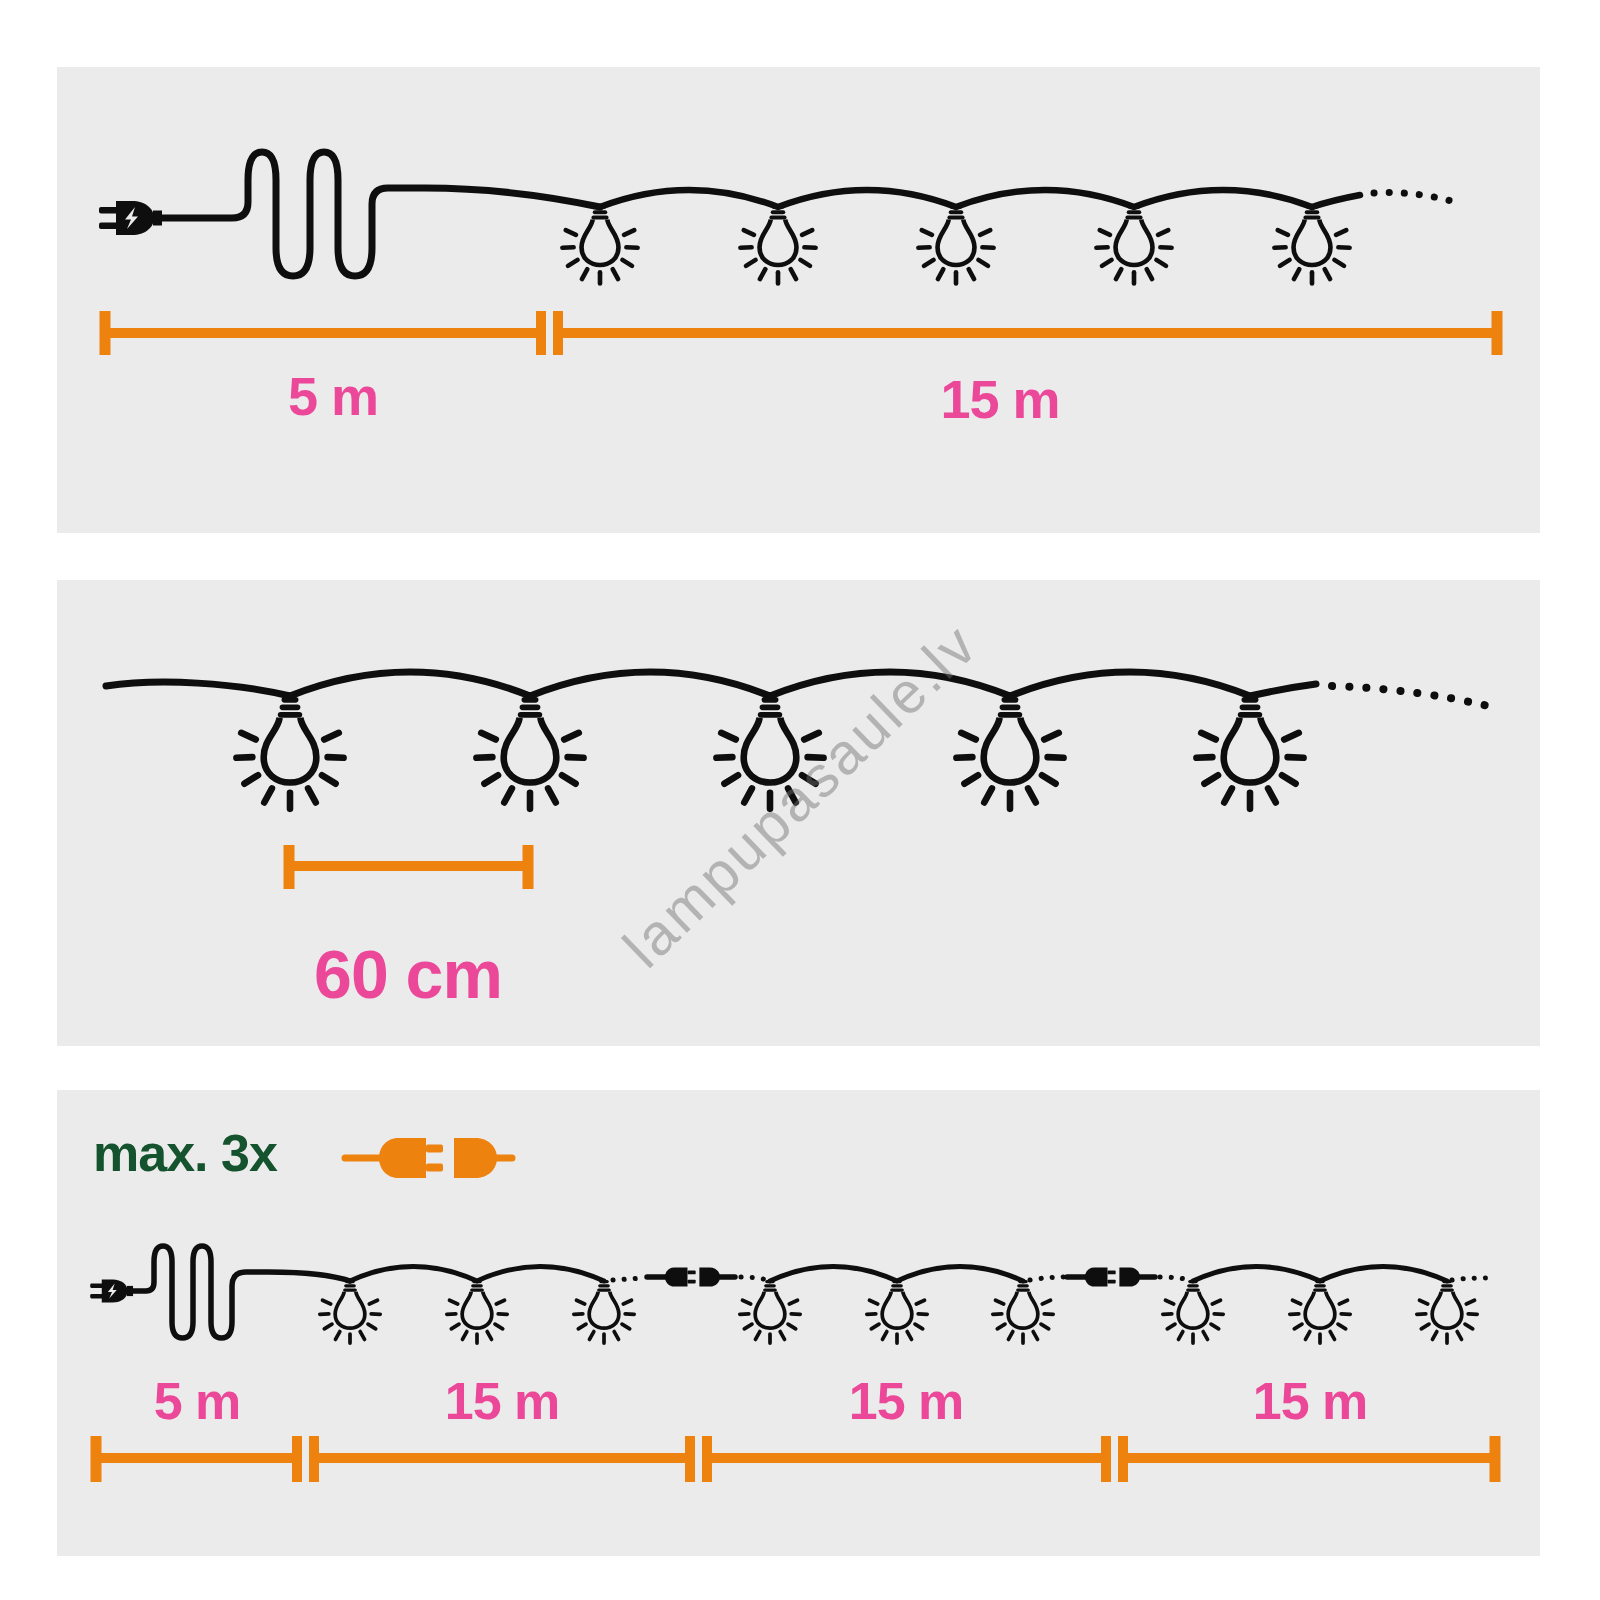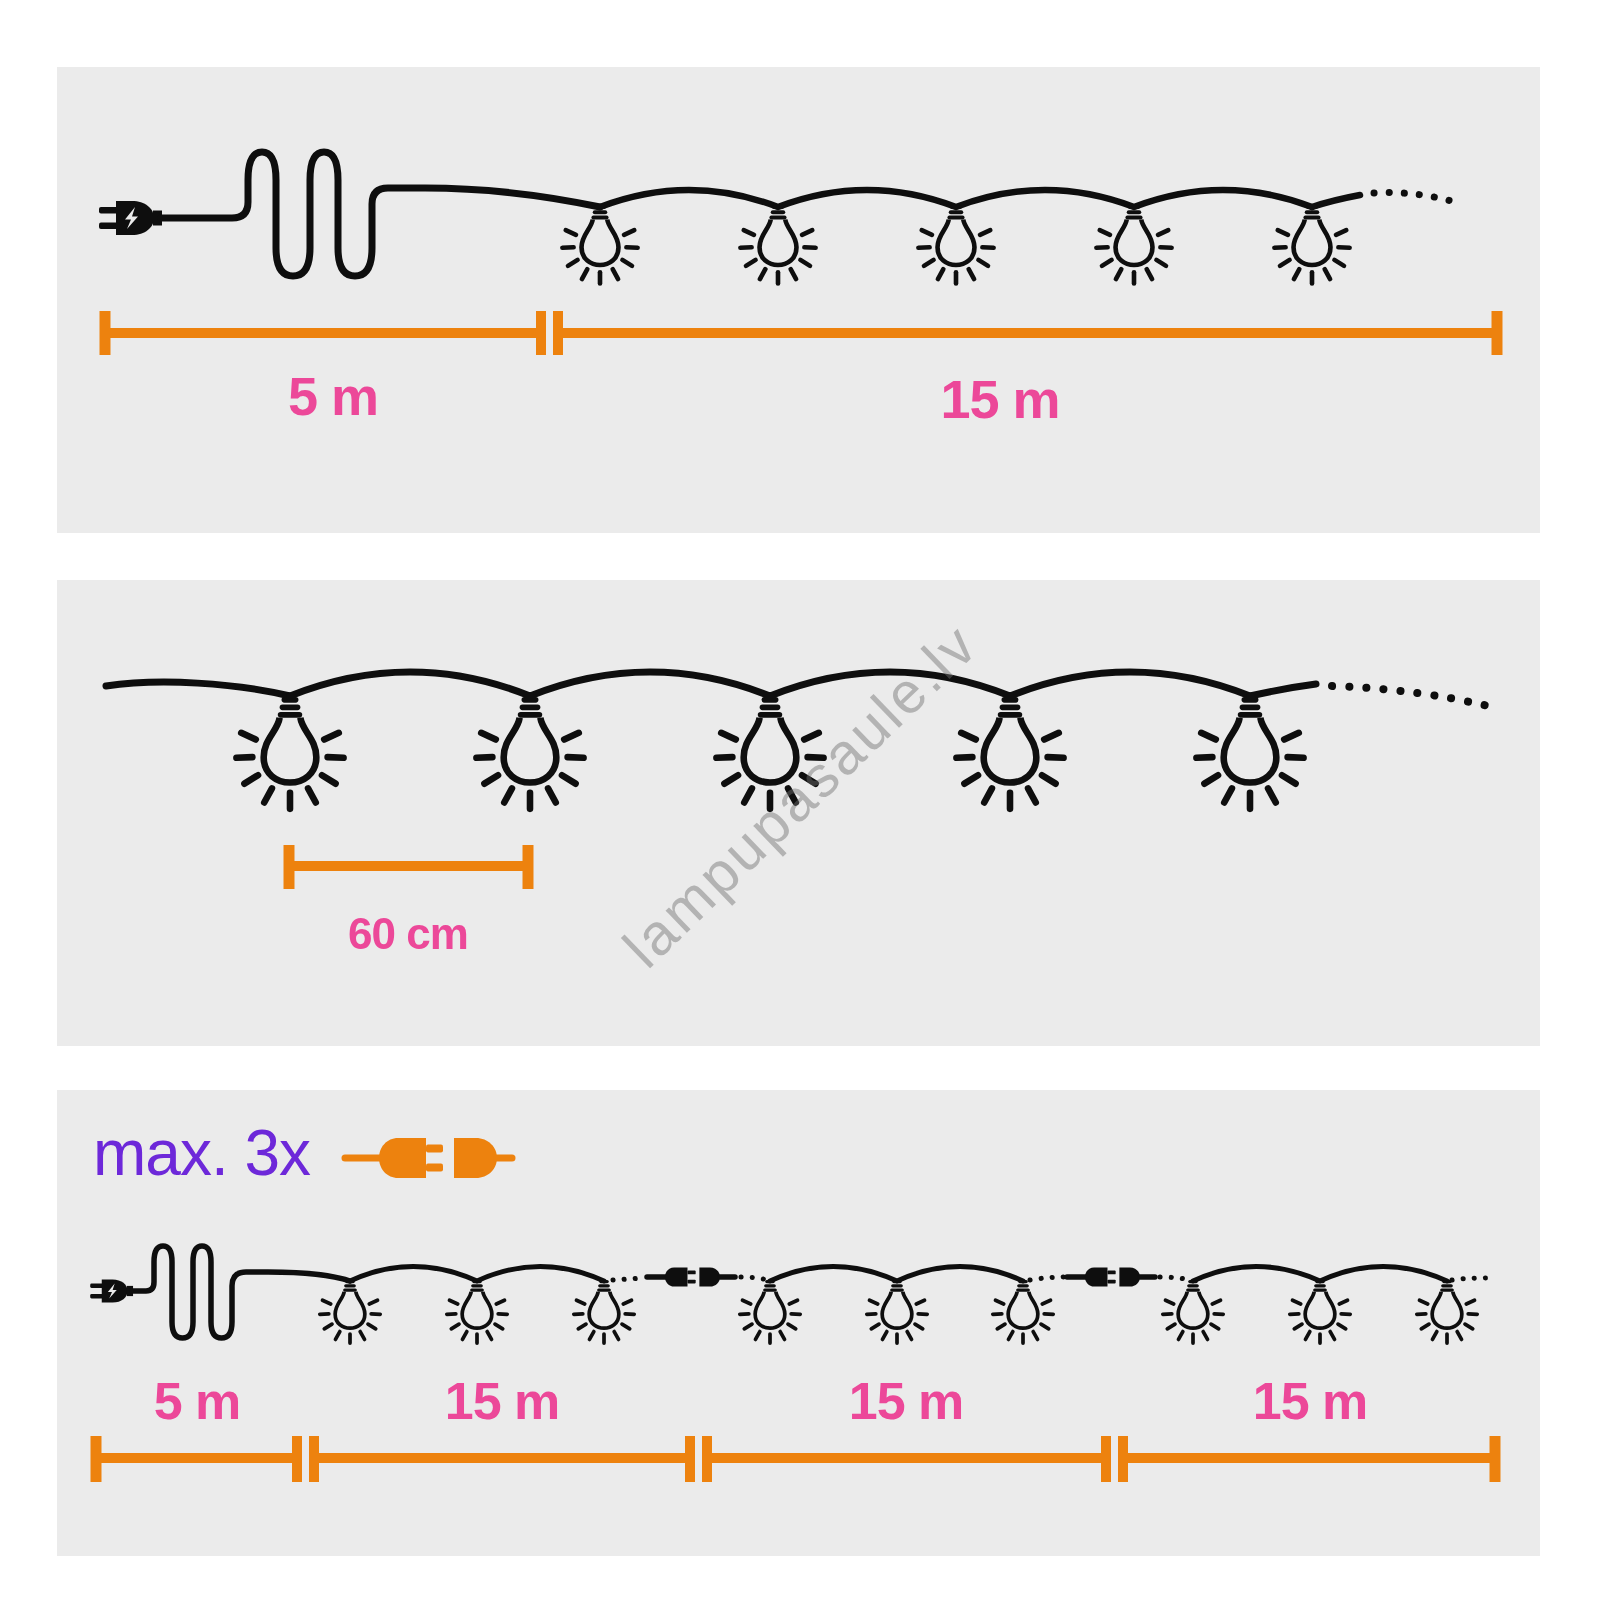--- a/index.html
+++ b/index.html
@@ -9,21 +9,21 @@
   #panel-middle{top:580px;}
   #panel-bottom{top:1090px;}
   svg.art{position:absolute;left:0;top:0;width:1600px;height:1600px;}
   .wire{stroke:#0E0E0E;fill:none;stroke-linejoin:round;stroke-linecap:round;}
   .dots{stroke:#0E0E0E;fill:none;stroke-linecap:round;}
   .dim{stroke:#ED820E;fill:none;}
   .ink{color:#0E0E0E;}
   .accent{color:#ED820E;}
   .label{position:absolute;transform:translate(-50%,-50%);color:#ec4899;font-weight:bold;font-size:54px;letter-spacing:-1px;white-space:nowrap;}
   .label-bottom{font-size:52px;}
-  #max3x-label{position:absolute;left:93px;top:1153px;transform:translateY(-50%);color:#6d28d9;font-weight:normal;font-size:64px;letter-spacing:-1px;white-space:nowrap;}
+  #max3x-label{position:absolute;left:93px;top:1153px;transform:translateY(-50%);color:#14532d;font-weight:bold;font-size:52px;letter-spacing:-1px;white-space:nowrap;}
   #watermark{position:absolute;left:800px;top:795px;transform:translate(-50%,-50%) rotate(-44deg);font-size:58px;font-weight:normal;color:rgba(110,110,110,0.45);letter-spacing:3px;white-space:nowrap;}
 </style>
 </head>
 <body>
 
 <div class="panel" id="panel-top"></div>
 <div class="panel" id="panel-middle"></div>
 <div class="panel" id="panel-bottom"></div>
 
 <svg class="art" viewBox="0 0 1600 1600">
@@ -147,19 +147,19 @@
       <line x1="707" y1="1436" x2="707" y2="1482" stroke-width="10"></line>
       <line x1="1106" y1="1436" x2="1106" y2="1482" stroke-width="10"></line>
       <line x1="1123" y1="1436" x2="1123" y2="1482" stroke-width="10"></line>
       <line x1="1495" y1="1436" x2="1495" y2="1482" stroke-width="11"></line>
     </g>
   </g>
 </svg>
 
 <div class="label" style="left:333px;top:396px;">5 m</div>
 <div class="label" style="left:1000px;top:399px;">15 m</div>
-<div class="label" style="left:408px;top:934px;font-size:44px;">60 cm</div>
+<div class="label" style="left:408px;top:974px;font-size:68px;">60 cm</div>
 <div id="max3x-label">max. 3x</div>
 <div class="label label-bottom" style="left:197px;top:1401px;">5 m</div>
 <div class="label label-bottom" style="left:502px;top:1401px;">15 m</div>
 <div class="label label-bottom" style="left:906px;top:1401px;">15 m</div>
 <div class="label label-bottom" style="left:1310px;top:1401px;">15 m</div>
 <div id="watermark">lampupasaule.lv</div>
 
 </body></html>

